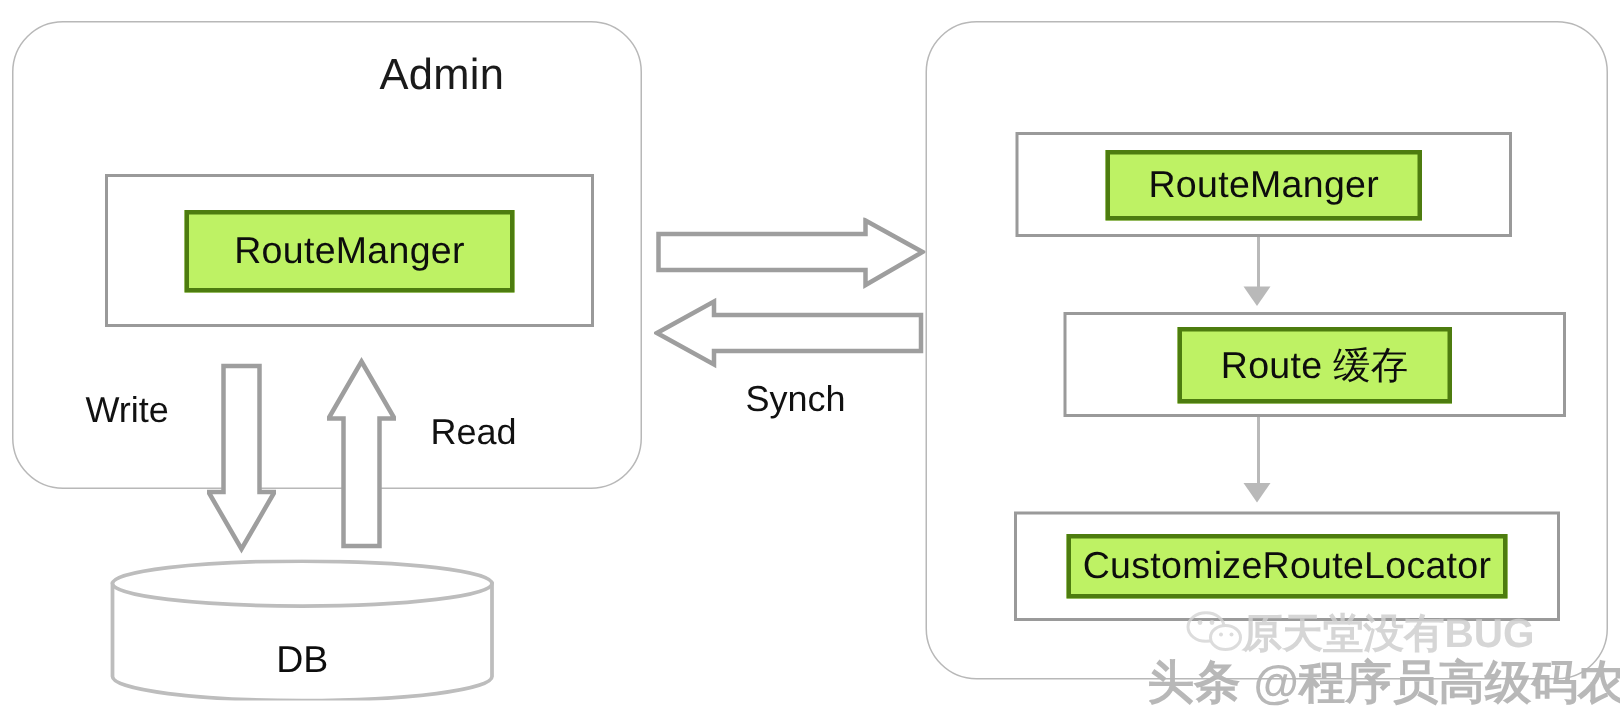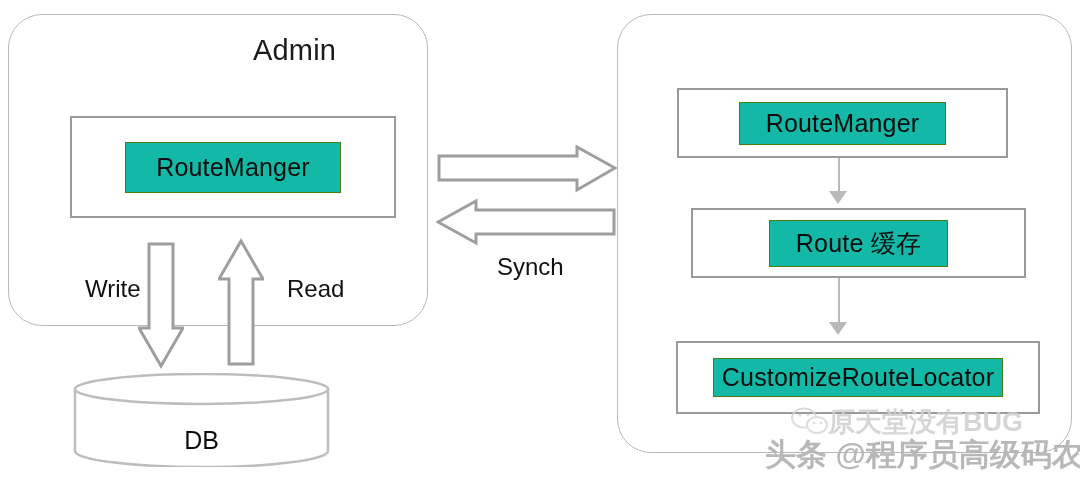--- a/index.html
+++ b/index.html
@@ -41,34 +41,34 @@
   .comp-box {
     position: absolute;
     border: 2.5px solid #9a9a9a;
     background: #ffffff;
     box-sizing: border-box;
     display: flex;
     align-items: center;
     justify-content: center;
   }
   .comp-inner {
-    border: 1px solid #4d7c0f;
-    background: #14b8a6;
+    border: 3px solid #4d7c0f;
+    background: #bef264;
     padding: 6px 26px;
     font-size: 25px;
     color: #0d0d0d;
     white-space: nowrap;
     letter-spacing: .2px;
   }
 
   #route-service-box { left: 70px;  top: 116px; width: 326px; height: 102px; }
   #route-service-box .comp-inner { padding: 10px 30px; }
 
   #route-manger-box  { left: 677px; top: 88px;  width: 331px; height: 70px; }
-  #route-cache-box   { left: 691px; top: 208px; width: 335px; height: 70px; }
+  #route-cache-box   { left: 709px; top: 208px; width: 335px; height: 70px; }
   #route-locator-box { left: 676px; top: 341px; width: 364px; height: 73px; }
   #route-locator-box .comp-inner { padding: 4px 8px; }
 
   
   .vconn {
     position: absolute;
     width: 2px;
     background: #b9b9b9;
   }
   .vconn-head {
@@ -91,21 +91,21 @@
   #read-arrow    { left: 218px; top: 238px;  width: 46px;  height: 128px; }
 
   .flow-label {
     position: absolute;
     font-size: 24px;
     color: #111111;
     white-space: nowrap;
   }
   #publish-label { left: 482px; top: 118px; }
   #synch-label   { left: 497px; top: 253px; }
-  #write-label   { left: 57px;  top: 275px; margin-left: 28px; }
+  #write-label   { left: 57px;  top: 260px; }
   #read-label    { left: 287px; top: 275px; }
 
   
   #db-cylinder {
     position: absolute;
     left: 73px;
     top: 373px;
     width: 257px;
     height: 94px;
   }

